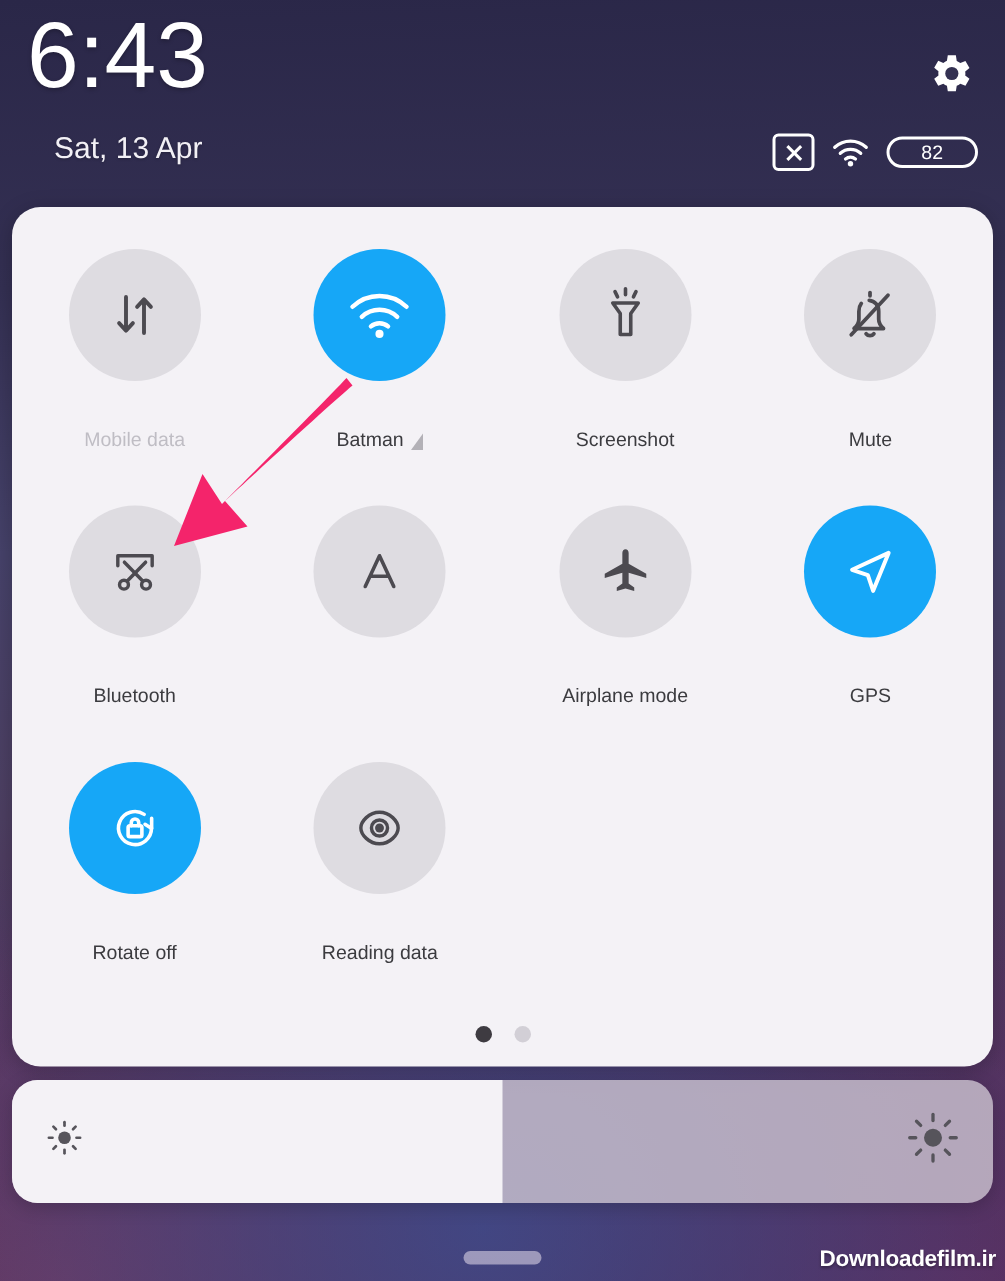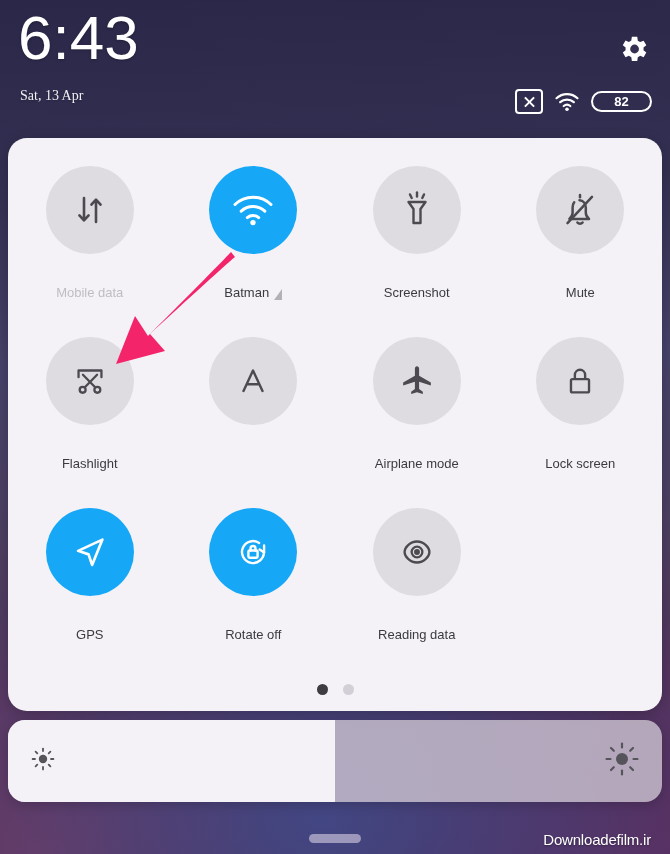--- a/index.html
+++ b/index.html
@@ -35,27 +35,26 @@
     top: -2px;
     color: #ffffff;
     font-size: 62px;
     font-weight: 300;
     letter-spacing: 0px;
     line-height: 80px;
     text-shadow: 0 1px 3px rgba(0,0,0,0.25);
   }
   .date {
     position: absolute;
-    left: 20px;
+    left: 36px;
     top: 88px;
     color: #f2f0f5;
-    font-size: 14px;
+    font-size: 20px;
     font-weight: 400;
     text-shadow: 0 1px 2px rgba(0,0,0,0.25);
-    font-family: Liberation Serif, serif;
   }
   .gear {
     position: absolute;
     right: 20px;
     top: 32px;
     width: 34px;
     height: 34px;
     cursor: pointer;
   }
   .status-icons {
@@ -90,21 +89,21 @@
   .battery {
     height: 21px;
     min-width: 41px;
     border: 2px solid #ffffff;
     border-radius: 11px;
     display: flex;
     align-items: center;
     justify-content: center;
     color: #ffffff;
     font-size: 13px;
-    font-weight: 700;
+    font-weight: 400;
     padding: 0 21px;
     box-sizing: border-box;
     letter-spacing: 0.2px;
   }
 
   
   .qs-panel {
     position: absolute;
     left: 8px;
     top: 138px;
@@ -212,25 +211,25 @@
     left: 50%;
     margin-left: -26px;
     top: 834px;
     width: 52px;
     height: 9px;
     border-radius: 5px;
     background: rgba(232,222,236,0.55);
   }
   .watermark {
     position: absolute;
-    right: 19px;
+    right: 6px;
     bottom: 6px;
     color: #ffffff;
     font-size: 15px;
-    font-weight: 400;
+    font-weight: 700;
     letter-spacing: -0.2px;
     text-shadow: 0 1px 2px rgba(0,0,0,0.35);
   }
 
   
   .arrow-annotation {
     position: absolute;
     left: 100px;
     top: 250px;
     width: 190px;
@@ -338,21 +337,21 @@
             <g fill="none" stroke="#4c4a50" stroke-width="2.4" stroke-linecap="round" stroke-linejoin="round">
               <path d="M10 18V11h24v7"></path>
               <path d="M14.6 15.5 27.4 28.6"></path>
               <path d="M29.4 15.5 16.6 28.6"></path>
               <circle cx="14.3" cy="31.2" r="3.1"></circle>
               <circle cx="29.7" cy="31.2" r="3.1"></circle>
             </g>
           </svg>
         </div>
         <div class="tile-label">
-          <span>Flashlight</span>
+          <span>Bluetooth</span>
         </div>
       </div>
 
 
       <div class="tile">
         <div class="tile-circle">
           <svg class="icn" viewBox="0 0 40 40" width="40" height="40" aria-hidden="true">
             <path fill="none" stroke="#4c4a50" stroke-width="2.4" stroke-linecap="round" stroke-linejoin="round" d="M10.5 30 20 9.5 29.5 30 M13.8 23.2h12.4"></path>
           </svg>
         </div>
@@ -362,33 +361,20 @@
         <div class="tile-circle">
           <svg class="icn" viewBox="0 0 44 44" width="42" height="42" aria-hidden="true">
             <path fill="#4c4a50" d="M22 6.5c1.3 0 2.2 1.1 2.2 2.6v7.4l12.3 7v3.1l-12.3-3.7v7.4l3.9 2.9v2.4L22 33.8l-6.1 1.8v-2.4l3.9-2.9v-7.4L7.5 26.6v-3.1l12.3-7V9.1c0-1.5.9-2.6 2.2-2.6z"></path>
           </svg>
         </div>
         <div class="tile-label">
           <span>Airplane mode</span>
         </div>
       </div>
 
-      <div class="tile">
-        <div class="tile-circle">
-          <svg class="icn" viewBox="0 0 40 44" width="38" height="42" aria-hidden="true">
-            <g fill="none" stroke="#4c4a50" stroke-width="2.5" stroke-linejoin="round">
-              <rect x="10.5" y="20" width="19" height="14" rx="1.6"></rect>
-              <path d="M14.6 20v-4.4a5.4 5.4 0 0 1 10.8 0V20"></path>
-            </g>
-          </svg>
-        </div>
-        <div class="tile-label">
-          <span>Lock screen</span>
-        </div>
-      </div>
 
       <div class="tile">
         <div class="tile-circle on">
           <svg class="icn" viewBox="0 0 44 44" width="42" height="42" aria-hidden="true">
             <path fill="none" stroke="#ffffff" stroke-width="2.8" stroke-linejoin="round" d="M35 9 9.5 20.8l11 3.7 3.7 11L35 9z"></path>
           </svg>
         </div>
         <div class="tile-label">
           <span>GPS</span>
         </div>

